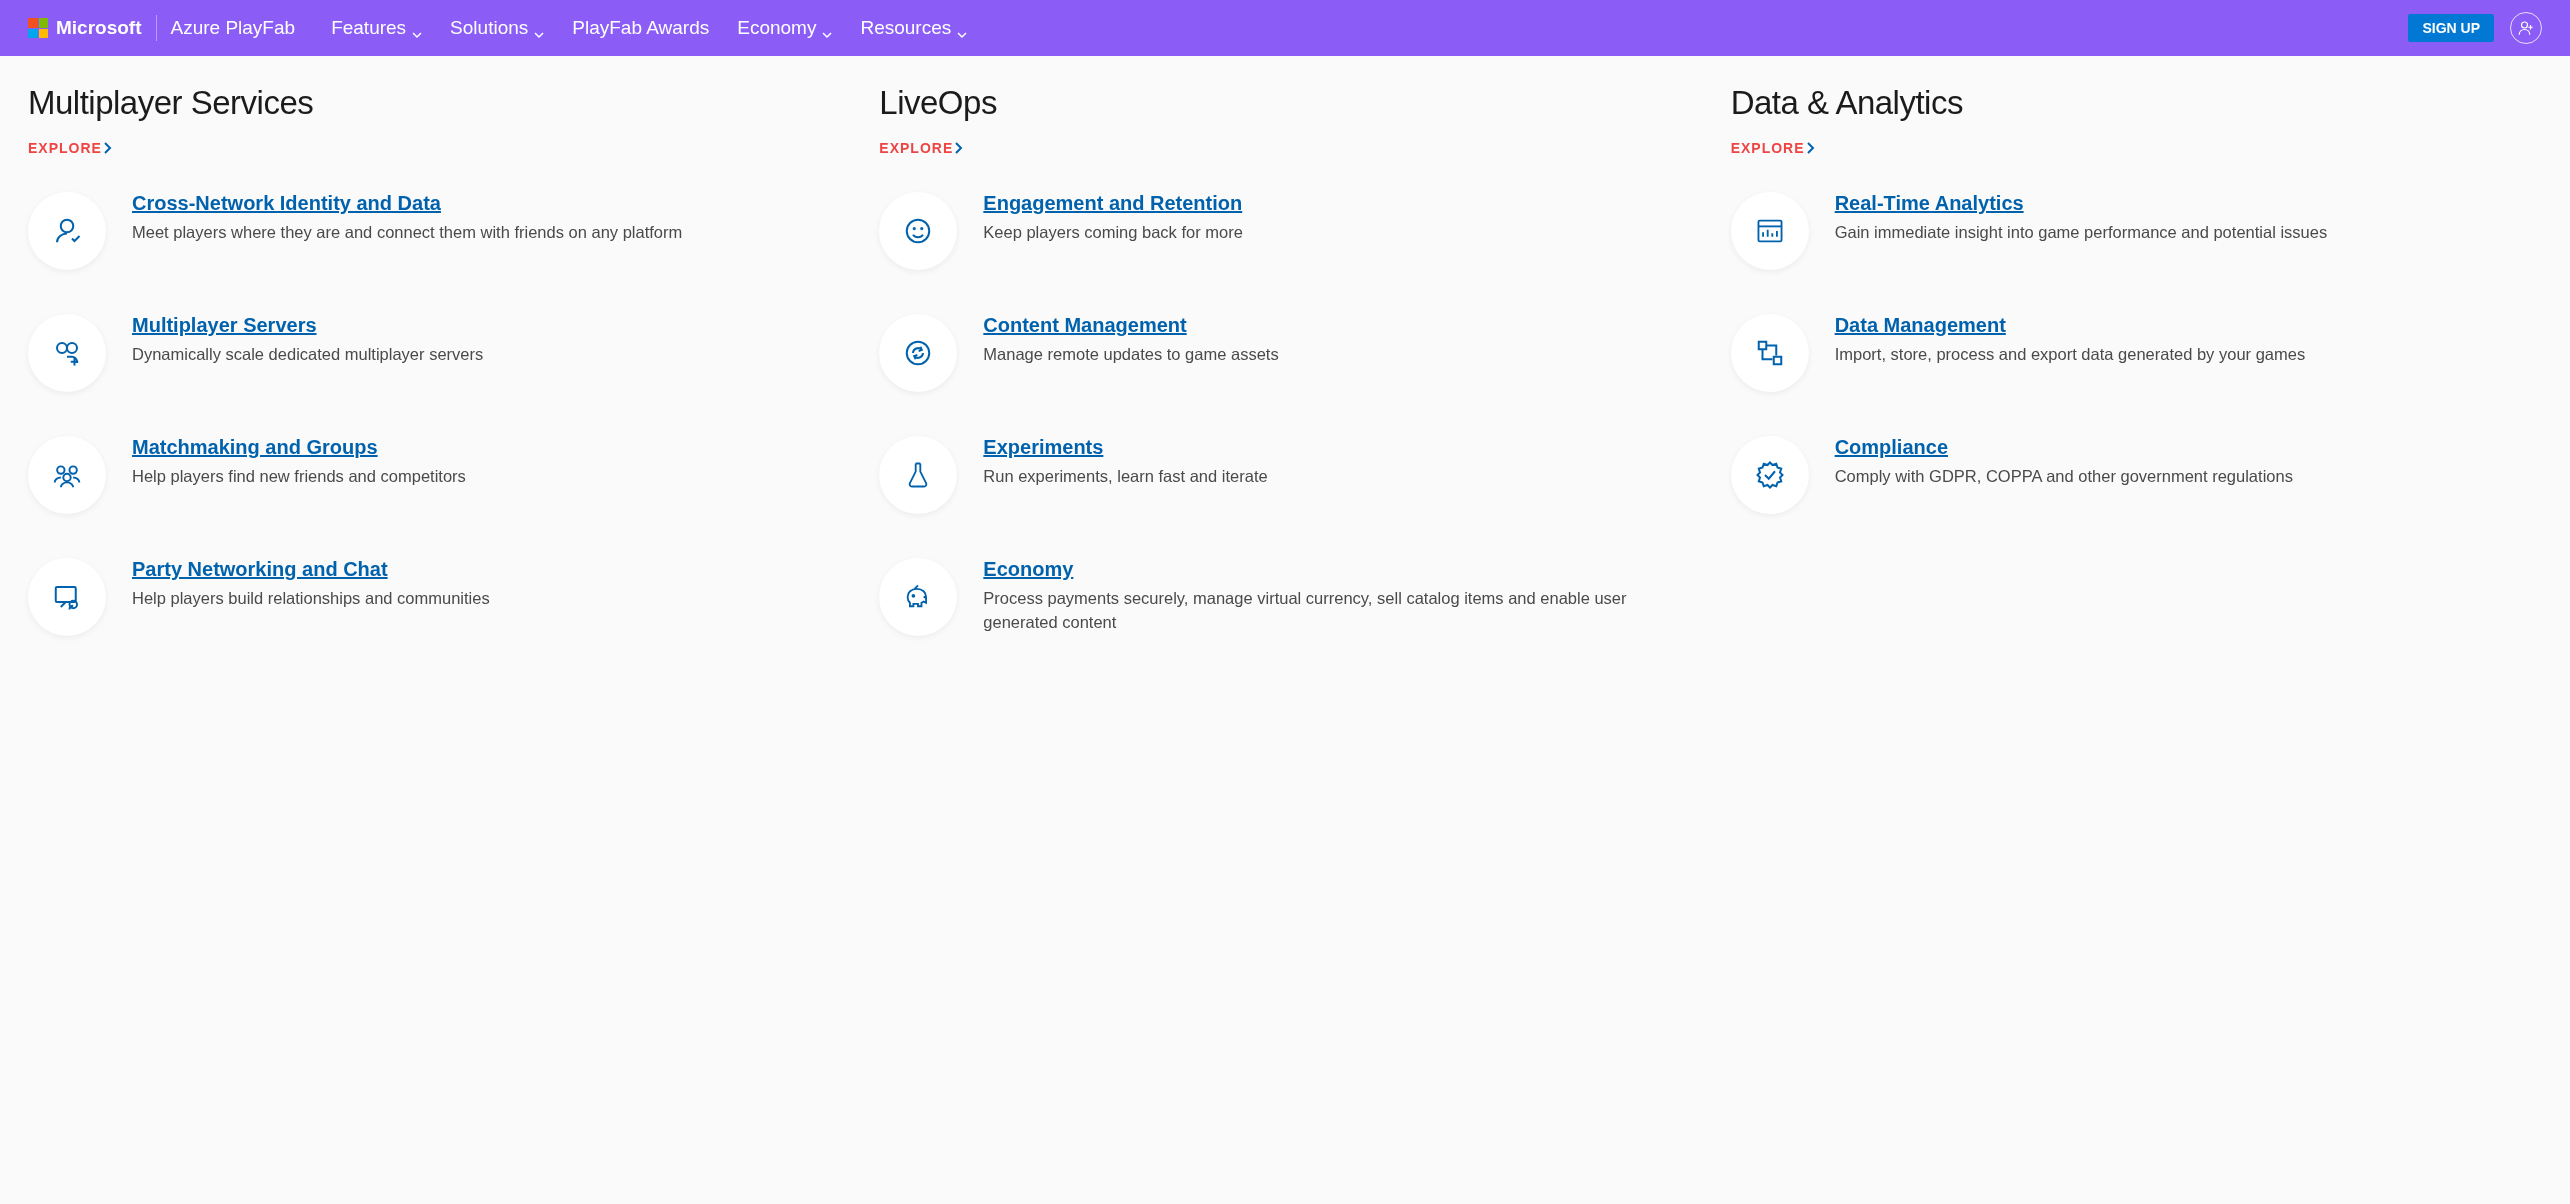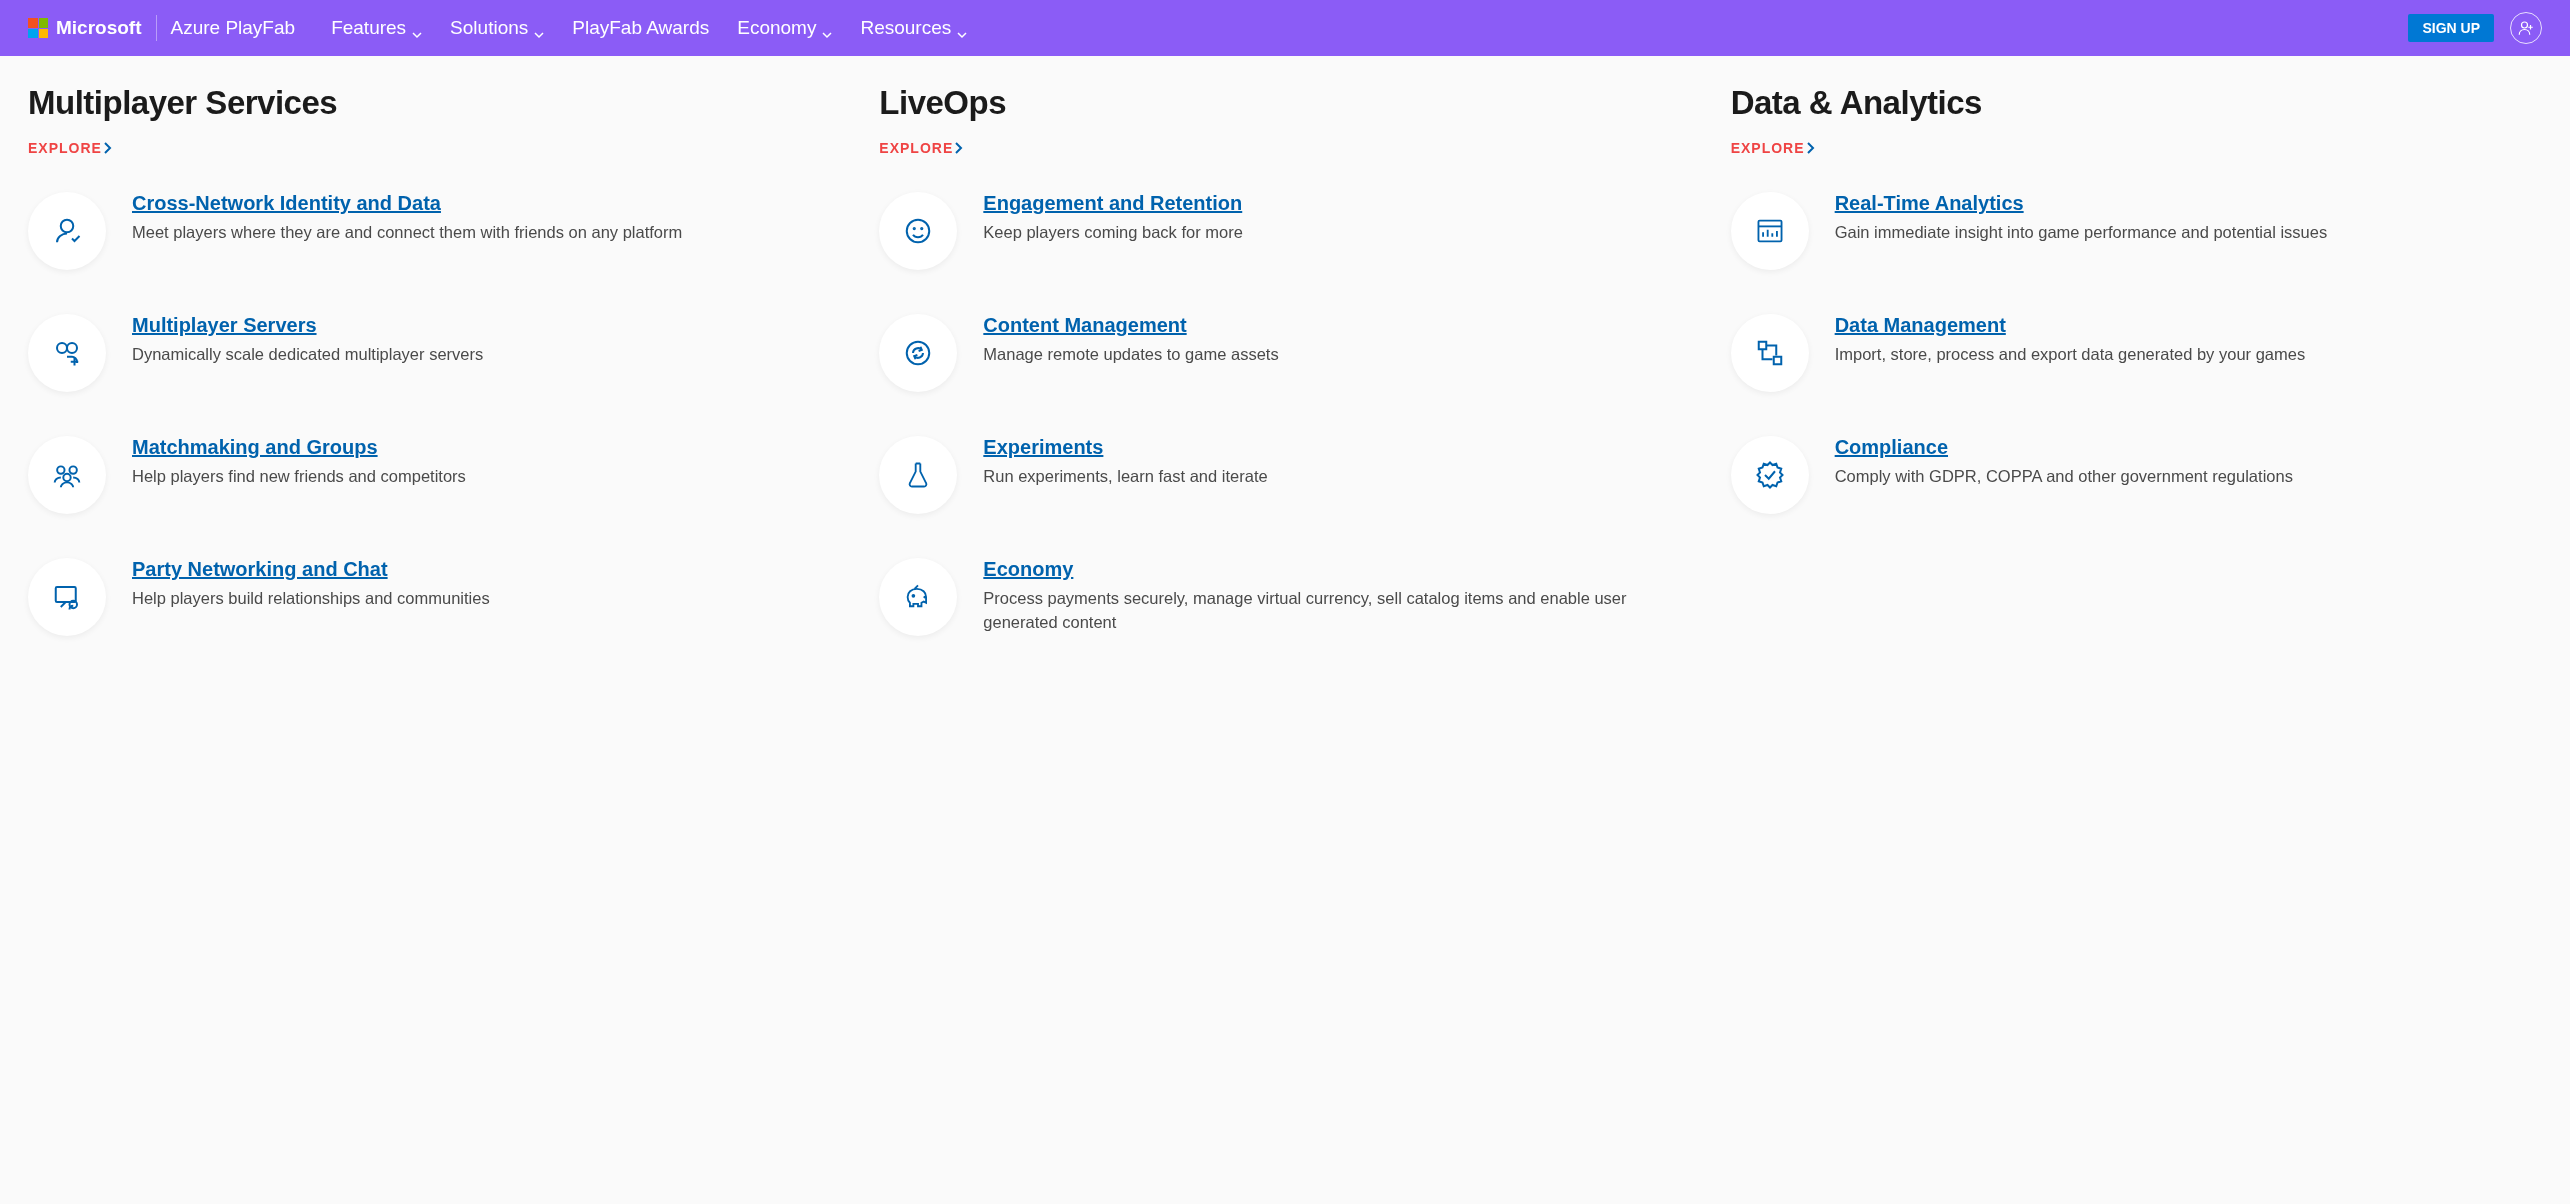--- a/index.html
+++ b/index.html
@@ -72,21 +72,21 @@
     cursor: pointer;
   }
   .main {
     padding: 28px 28px 40px;
     display: grid;
     grid-template-columns: repeat(3, 1fr);
     gap: 40px;
   }
   .col-title {
     font-size: 33px;
-    font-weight: 700;
+    font-weight: 400;
     margin-bottom: 18px;
     letter-spacing: -0.5px;
   }
   .explore-link {
     color: #ef4444;
     font-weight: 700;
     font-size: 14px;
     letter-spacing: 1px;
     display: flex; align-items: center; 
     cursor: pointer;

